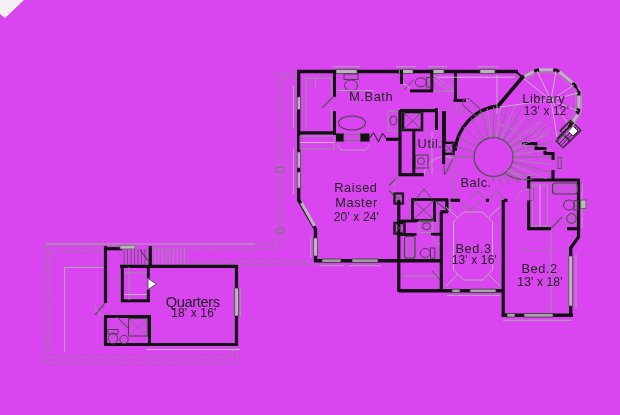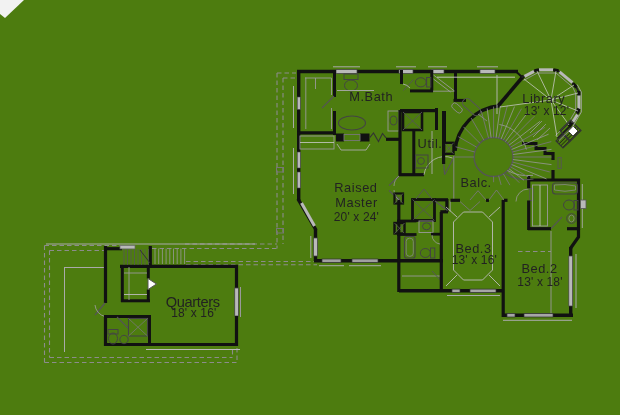--- a/index.html
+++ b/index.html
@@ -1,16 +1,16 @@
 <!DOCTYPE html>
 <html><head>
 <meta charset="utf-8">
 <style>
 html,body{margin:0;padding:0;background:#fff;}
-#plan{position:relative;transform:translateZ(0);width:620px;height:415px;background:#4d7c0f;overflow:hidden;}
+#plan{position:relative;transform:translateZ(0);width:620px;height:415px;background:#d946ef;overflow:hidden;}
 text{font-family:"Liberation Sans",sans-serif;fill:#222;-webkit-font-smoothing:antialiased;}
 .rm{font-size:12.8px;letter-spacing:.55px;}
 .dm{font-size:12px;letter-spacing:.15px;}
 </style>
 </head>
 <body>
 <div id="plan">
 <svg width="620" height="415" viewBox="0 0 620 415">
 <defs>
 <pattern id="hatch" width="2.6" height="2.6" patternUnits="userSpaceOnUse" patternTransform="rotate(45)">

